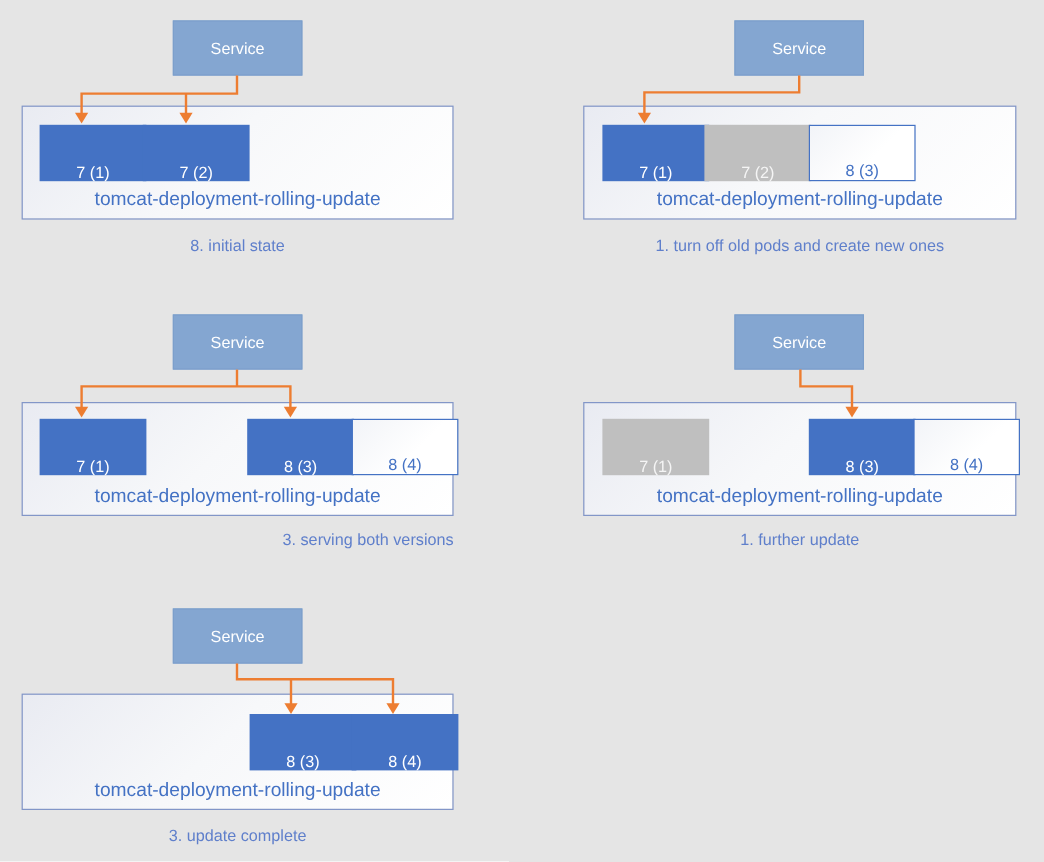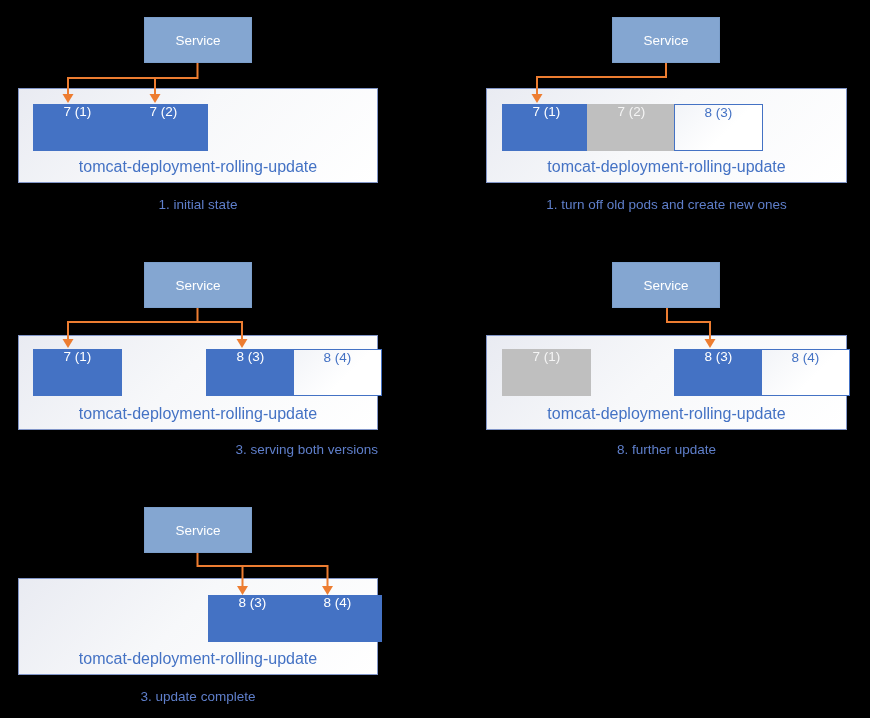--- a/index.html
+++ b/index.html
@@ -1,20 +1,20 @@
 <!DOCTYPE html>
 <html style="--pod-active: #4472C4; --pod-terminated: #BFBFBF; --pod-pending-border: #4472C4; --service-fill: #84A6D1; --service-border: #7C9FCB; --deployment-border: #8296C8; --connector: #ED7D31; --label-text: #4472C4; --caption-text: #5F7FCB;"><head>
 <meta charset="utf-8">
 <style>
   html, body { margin: 0; padding: 0; background: #ffffff; }
   .canvas {
     position: relative;
     width: 870px;
     height: 718px;
-    background: #000000;
+    background: #e5e5e5;
     font-family: "Liberation Sans", sans-serif;
     overflow: hidden;
   }
   .service {
     position: absolute;
     width: 108px;
     height: 46px;
     box-sizing: border-box;
     background: var(--service-fill);
     border: 1px solid var(--service-border);
@@ -36,21 +36,21 @@
     text-align: center;
     color: var(--label-text);
     font-size: 16px;
   }
   .pod {
     position: absolute;
     width: 89px;
     height: 47px;
     box-sizing: border-box;
     display: flex;
-    align-items: flex-start;
+    align-items: flex-end;
     justify-content: center;
     font-size: 13.5px;
   }
   .pod[data-state="active"]      { background: var(--pod-active); color: #ffffff; }
   .pod[data-state="terminated"]  { background: var(--pod-terminated); color: #f5f5f5; }
   .pod[data-state="pending"]     {
     background: linear-gradient(135deg, #f2f4f8 0%, #ffffff 60%);
     border: 1px solid var(--pod-pending-border);
     color: var(--pod-active);
   }
@@ -85,21 +85,21 @@
     </div>
     <div class="deployment" style="left:18px; top:88px; width:360px; height:95px;">
       <div class="pod" style="left:14px; top:15px;" data-state="active">
         <span>7 (1)</span>
       </div>
       <div class="pod" style="left:100px; top:15px;" data-state="active">
         <span>7 (2)</span>
       </div>
       <div class="deployment-label">tomcat-deployment-rolling-update</div>
     </div>
-    <div class="caption" style="left:18px; top:197px; width:360px;">1. initial state</div>
+    <div class="caption" style="left:18px; top:197px; width:360px;">8. initial state</div>
   </div>
 
   <div>
     <div class="service" style="left:612px; top:17px;">
       <span>Service</span>
     </div>
     <div class="deployment" style="left:486px; top:88px; width:361px; height:95px;">
       <div class="pod" style="left:15px; top:15px;" data-state="active">
         <span>7 (1)</span>
       </div>
@@ -142,21 +142,21 @@
         <span>7 (1)</span>
       </div>
       <div class="pod" style="left:187px; top:13px;" data-state="active">
         <span>8 (3)</span>
       </div>
       <div class="pod" style="left:274px; top:13px;" data-state="pending">
         <span>8 (4)</span>
       </div>
       <div class="deployment-label">tomcat-deployment-rolling-update</div>
     </div>
-    <div class="caption" style="left:486px; top:442px; width:361px;">8. further update</div>
+    <div class="caption" style="left:486px; top:442px; width:361px;">1. further update</div>
   </div>
 
   <div>
     <div class="service" style="left:144px; top:507px;">
       <span>Service</span>
     </div>
     <div class="deployment" style="left:18px; top:578px; width:360px; height:97px;">
       <div class="pod" style="left:189px; top:16px;" data-state="active">
         <span>8 (3)</span>
       </div>

